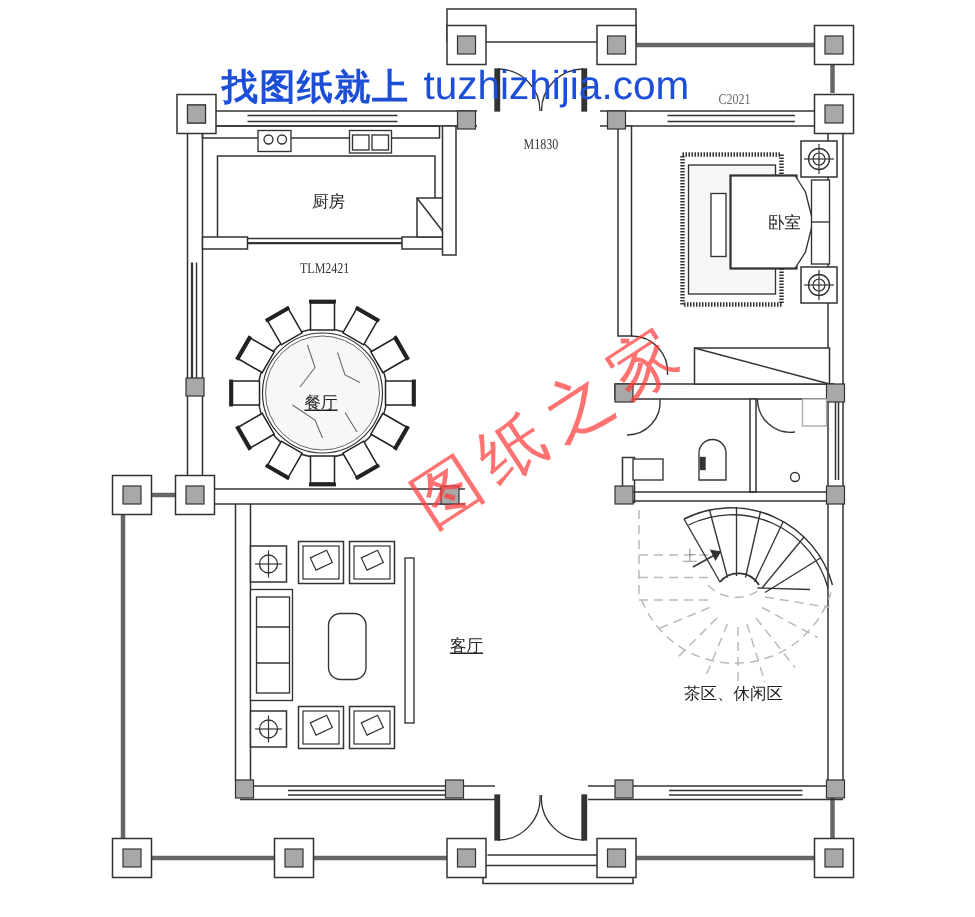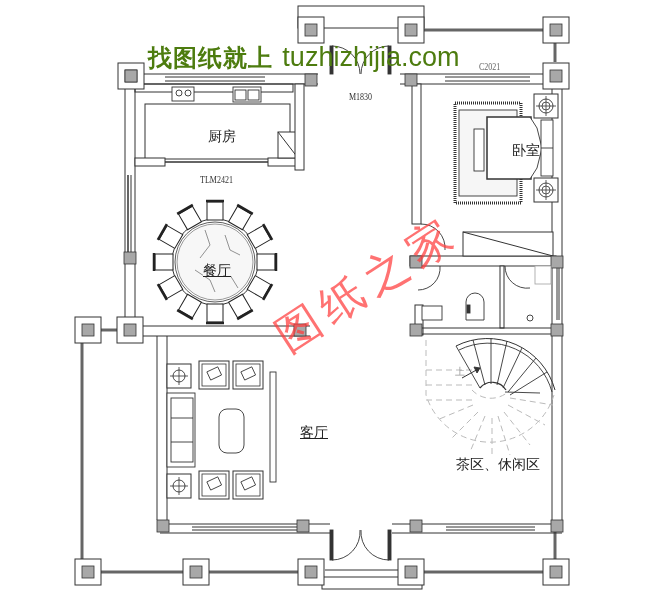--- a/index.html
+++ b/index.html
@@ -1,20 +1,20 @@
 <!DOCTYPE html>
 <html><head>
 <meta charset="utf-8">
 <style>
   html, body { margin: 0; padding: 0; background: #ffffff; }
   body { width: 650px; height: 611px; position: relative; overflow: hidden; font-family: "DejaVu Sans", sans-serif; }
   #plan { position: absolute; left: 0; top: 0; }
-  .lbl { position: absolute; font-size: 14px; color: #222; white-space: nowrap; line-height: 1; }
+  .lbl { position: absolute; font-size: 11px; color: #222; white-space: nowrap; line-height: 1; }
   .code { position: absolute; font-family: "Liberation Serif", serif; font-size: 10px; color: #333; white-space: nowrap; transform: scaleX(0.8); transform-origin: left top; line-height: 1; }
-  .wm-top { position: absolute; left: 148px; top: 44px; font-size: 24px; color: #4d7c0f; font-weight: bold; white-space: nowrap; line-height: 1; letter-spacing: 1px; }
+  .wm-top { position: absolute; left: 148px; top: 44px; font-size: 24px; color: #1d4ed8; font-weight: bold; white-space: nowrap; line-height: 1; letter-spacing: 1px; }
   .wm-top .url { font-family: "Liberation Sans", sans-serif; font-weight: normal; font-size: 27px; letter-spacing: 0; }
   .wm-diag { position: absolute; left: 268px; top: 322px; font-size: 44px; color: rgba(255,60,60,0.72); font-family: "DejaVu Serif", serif; white-space: nowrap; transform: rotate(-33deg); transform-origin: left top; line-height: 1; letter-spacing: 8px; }
 </style>
 </head>
 <body>
 
 <svg id="plan" width="650" height="611" viewBox="0 0 650 611" xmlns="http://www.w3.org/2000/svg">
   <defs>
     <g id="col-big">
       <rect x="-13" y="-13" width="26" height="26" fill="#fff" stroke="#333" stroke-width="1"></rect>

